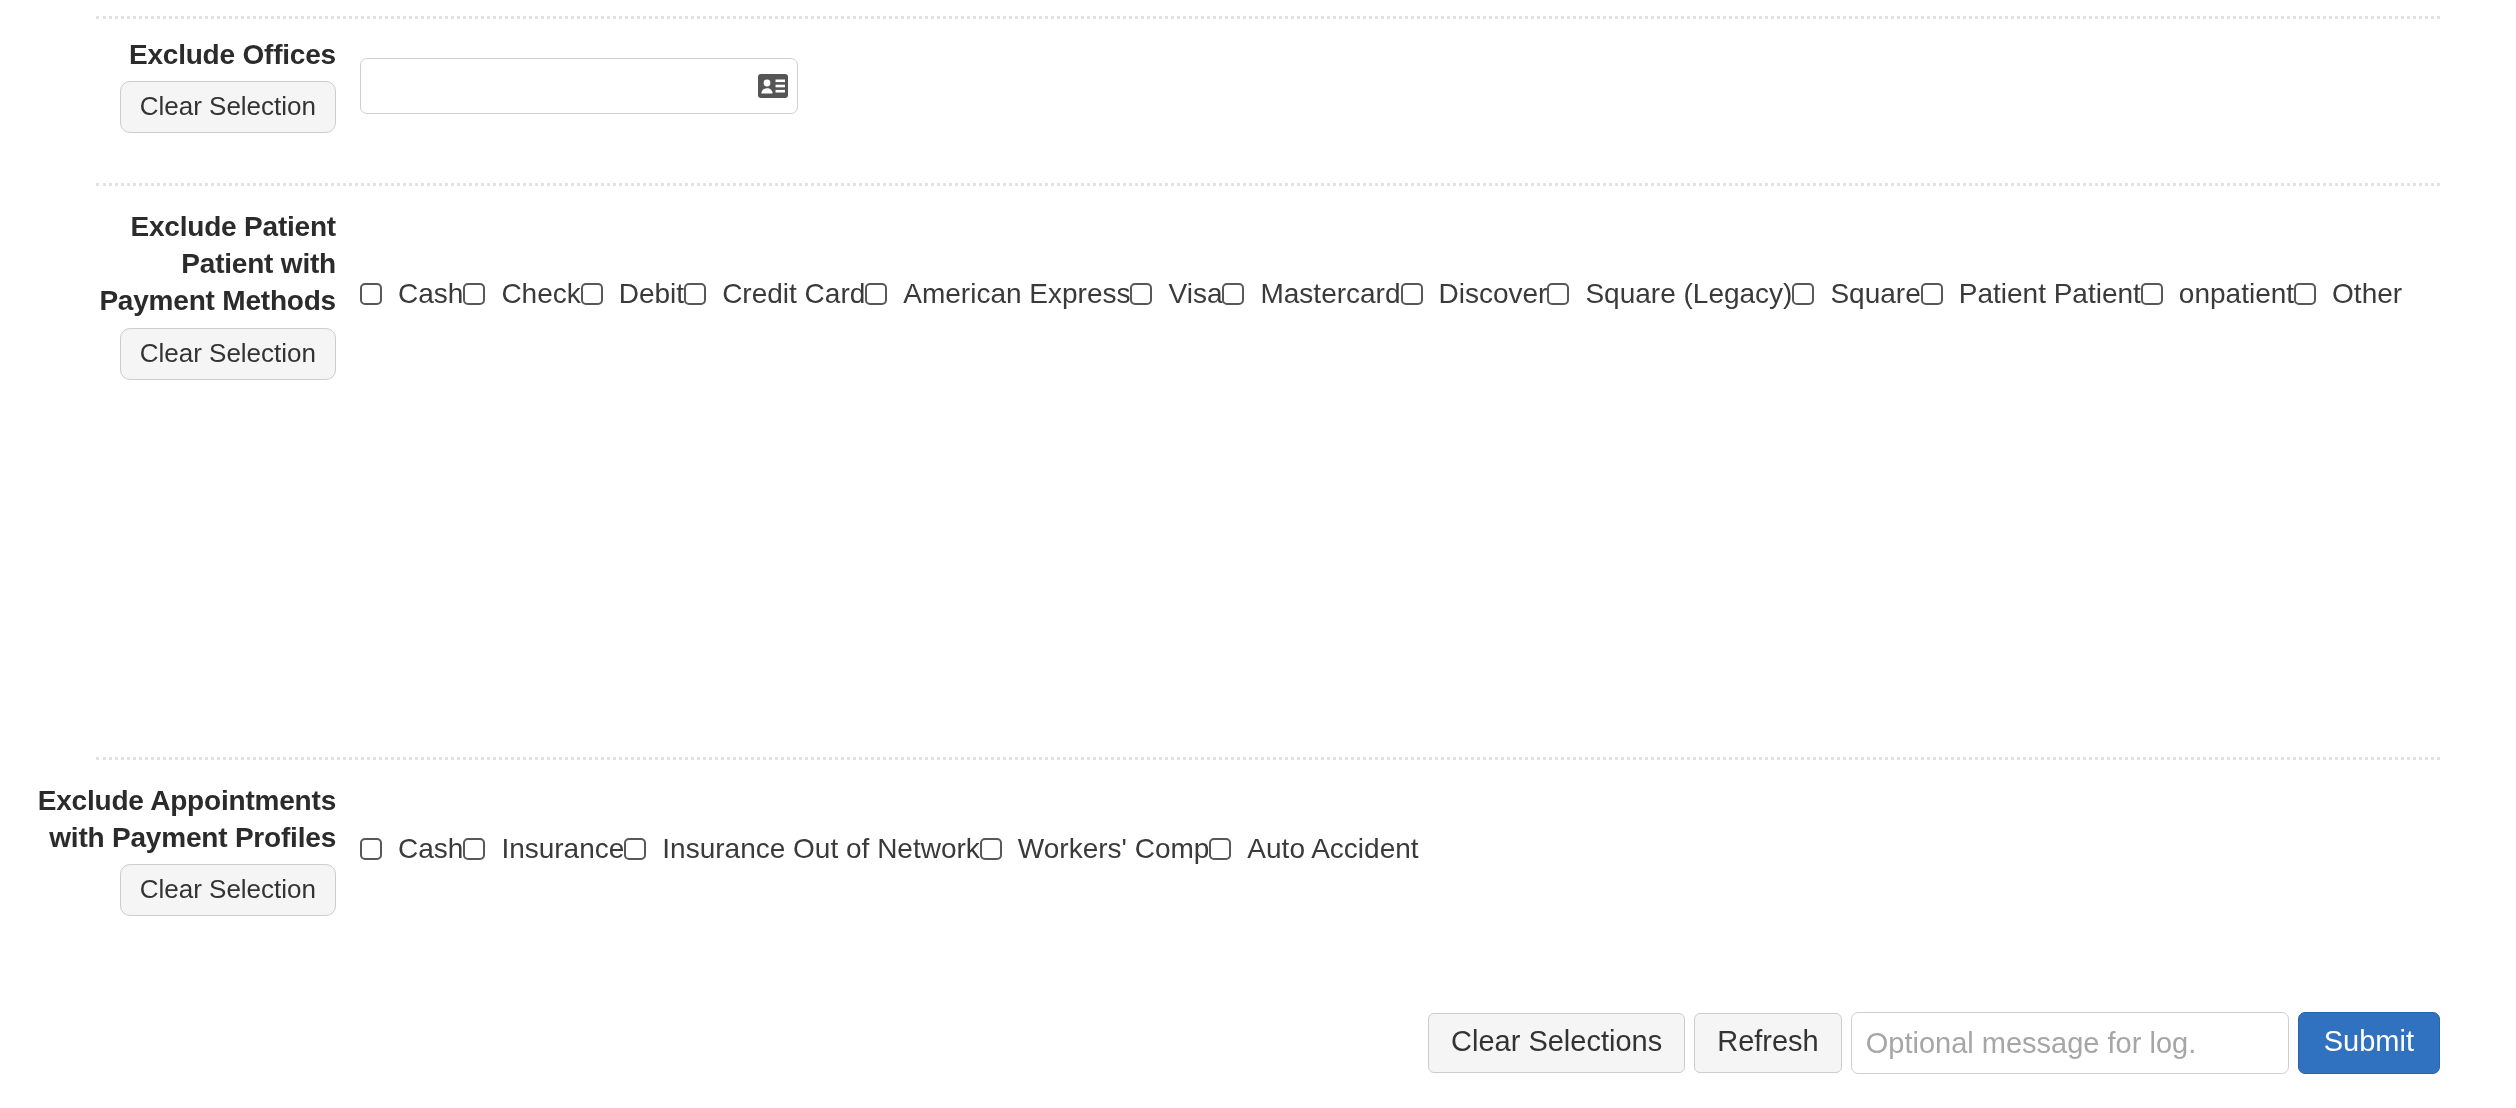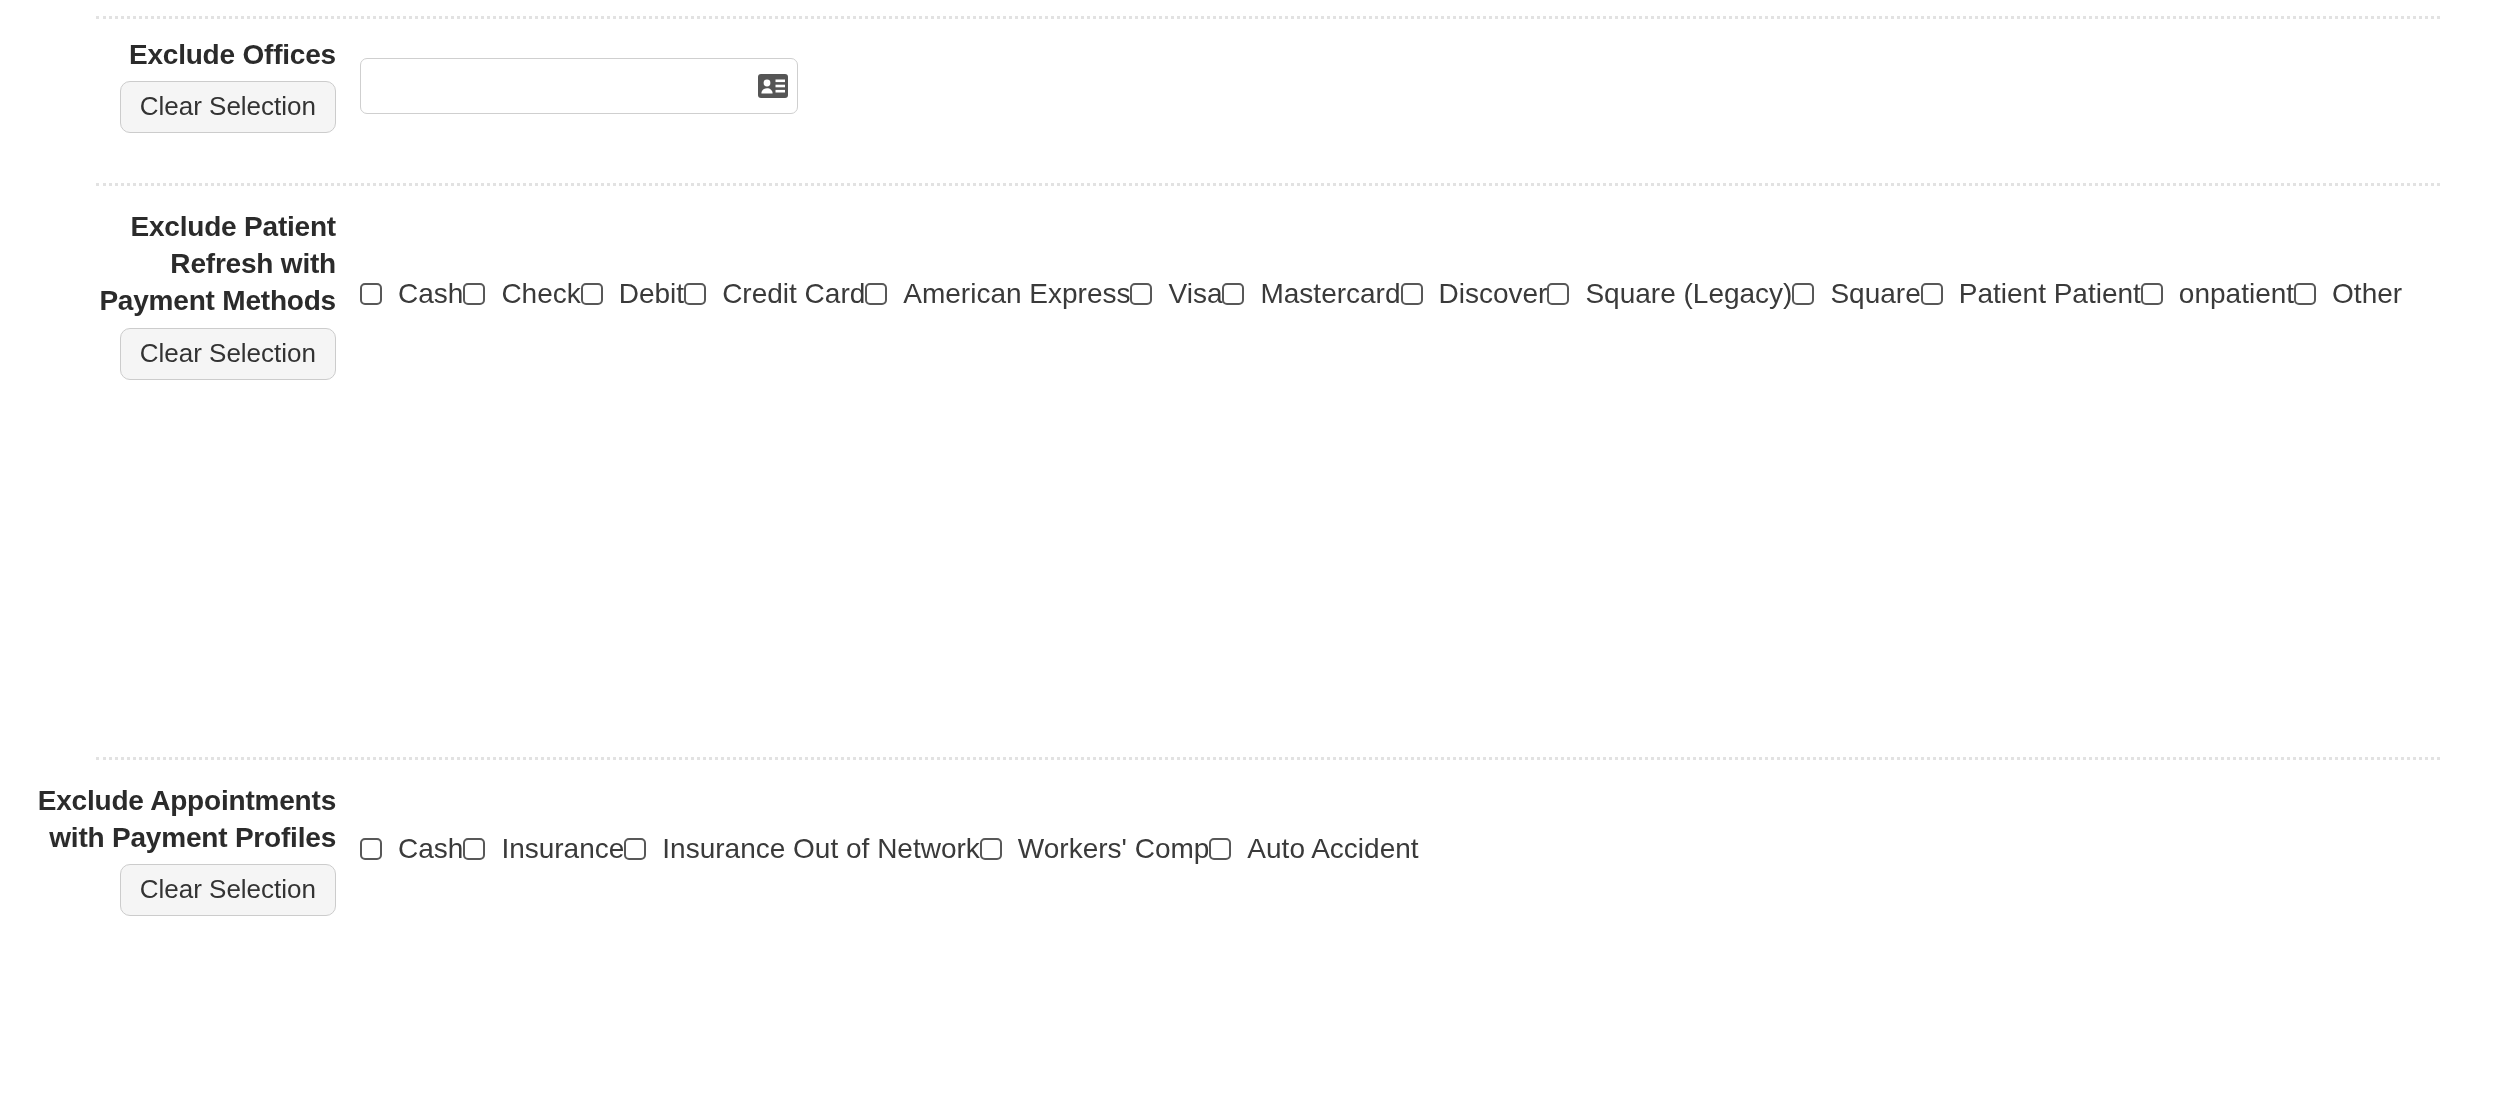--- a/index.html
+++ b/index.html
@@ -213,21 +213,21 @@
           <rect x="17.5" y="15.9" width="9.5" height="2.6" fill="#ffffff"></rect>
         </svg>
       </div>
     </div>
   </div>
 
   <div class="form-row" style="top:208px; left:0;">
     <div class="label-col">
       <div class="field-label">
         <div>Exclude Patient</div>
-        <div>Refresh with</div>
+        <div>Patient with</div>
         <div>Payment Methods</div>
       </div>
       <button class="btn clear-sel">Clear Selection</button>
     </div>
     <div class="control-col" style="padding-top:0;">
       <div class="chk-list">
 
         <div class="chk-row">
           <span class="chk-box"></span>
           <span class="chk-label">Cash</span>
@@ -314,14 +314,20 @@
         </div>
         <div class="chk-row">
           <span class="chk-box"></span>
           <span class="chk-label">Auto Accident</span>
         </div>
 
       </div>
     </div>
   </div>
 
+  <div class="action-bar">
+    <button class="btn">Clear Selections</button>
+    <button class="btn">Refresh</button>
+    <input class="log-input" type="text" placeholder="Optional message for log." style="">
+    <button class="btn-primary">Submit</button>
+  </div>
 
 </div>
 
 </body></html>

